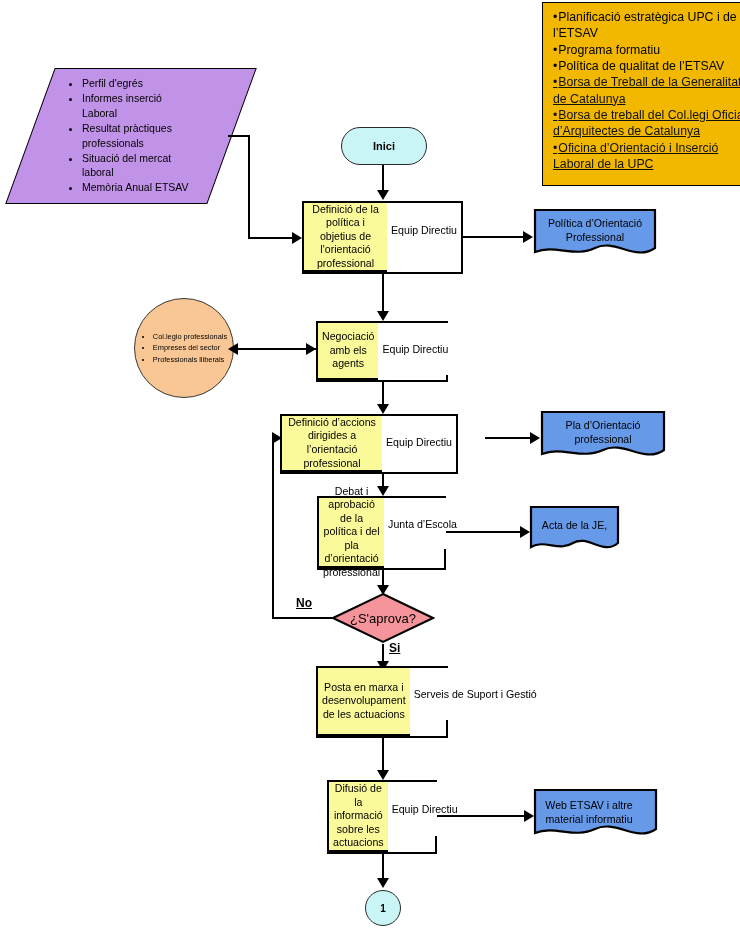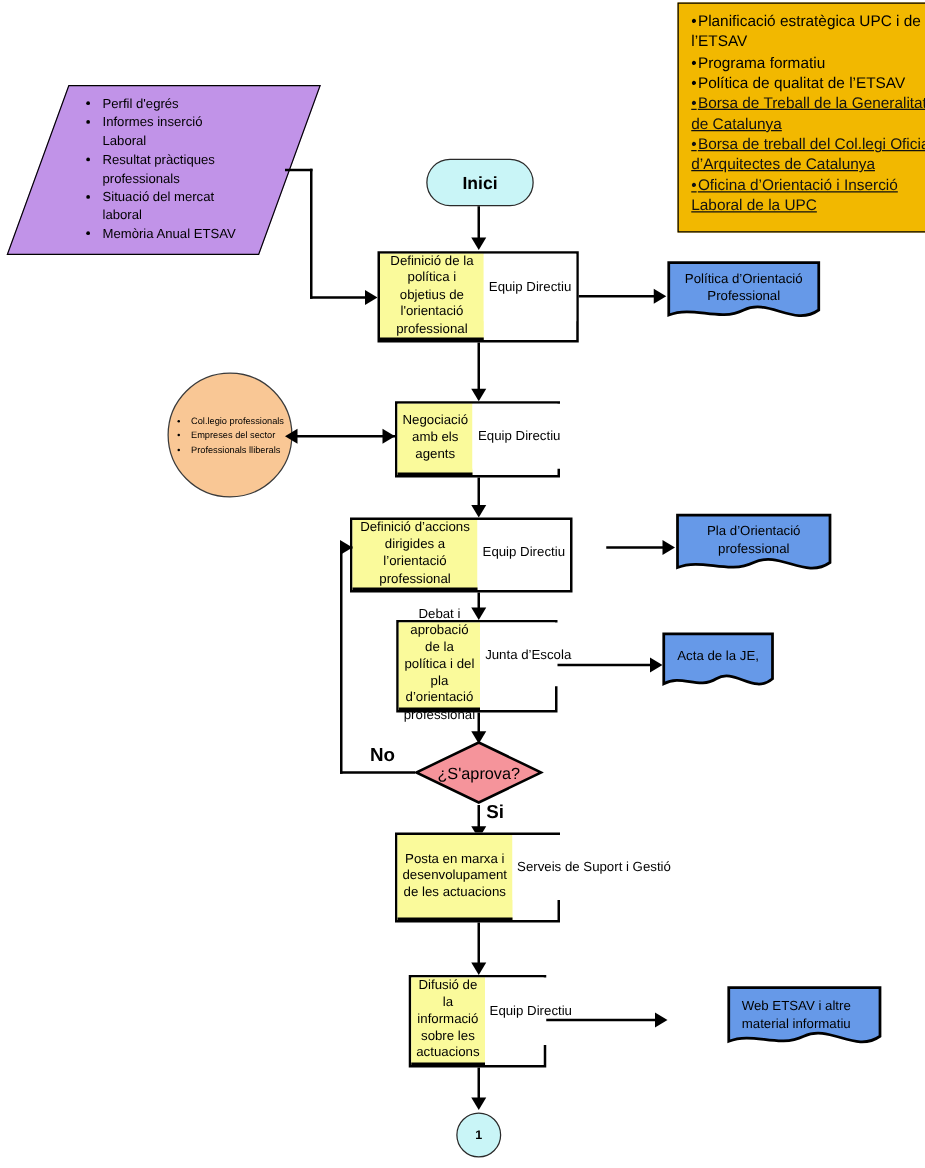--- a/index.html
+++ b/index.html
@@ -105,21 +105,21 @@
   
   .terminator {
     position: absolute;
     box-sizing: border-box;
     background: #C9F5F7;
     border: 1.5px solid #2a2a2a;
     border-radius: 24px;
     display: flex;
     align-items: center;
     justify-content: center;
-    font-size: 14px;
+    font-size: 11px;
     font-weight: bold;
     color: #000000;
     text-align: center;
   }
   .connector-circle {
     position: absolute;
     box-sizing: border-box;
     background: #C9F5F7;
     border: 1.5px solid #2a2a2a;
     border-radius: 50%;
@@ -163,23 +163,24 @@
   .arrow-d, .arrow-r, .arrow-l {
     position: absolute;
     width: 0; height: 0;
   }
   .arrow-d { border-left: 6px solid transparent; border-right: 6px solid transparent; border-top: 10px solid #000000; }
   .arrow-r { border-top: 6px solid transparent; border-bottom: 6px solid transparent; border-left: 10px solid #000000; }
   .arrow-l { border-top: 6px solid transparent; border-bottom: 6px solid transparent; border-right: 10px solid #000000; }
 
   .edge-label {
     position: absolute;
-    font-size: 15px;
+    font-size: 12px;
     font-weight: bold;
     color: #000000;
+    text-decoration: underline;
   }
 </style>
 </head>
 <body>
 
 <div id="canvas">
 
   <div class="info-box abs" style="left:518px; top:2px; width:218px; height:184px;">
     <span class="li">Planificació estratègica UPC i de l’ETSAV</span>
     <span class="li">Programa formatiu</span>
@@ -312,21 +313,21 @@
   <div class="arrow-d" style="left:377px; top:770px;"></div>
 
   <div class="proc" style="left:327px; top:780px; width:110px; height:74px;">
     <div class="top">Difusió de la informació sobre les actuacions</div>
     <div class="bottom" style="height:26px;">Equip Directiu</div>
   </div>
 
   <div class="ln lnh" style="left:437px; top:815px; width:90px;"></div>
   <div class="arrow-r" style="left:524px; top:810px;"></div>
 
-  <div class="doc-wrap" style="left:533px; top:788px; width:112px; height:54px;margin-left:48px;">
+  <div class="doc-wrap" style="left:533px; top:788px; width:112px; height:54px;">
     <svg width="125" height="54" viewBox="0 0 125 54">
       <path d="M2,2 L123,2 L123,41 C103,55 83,31 62,41 C41,51 22,37 2,45 Z" fill="#6699E8" stroke="#000" stroke-width="2.2"></path>
     </svg>
     <div class="doc-label" style="top:11px;">Web ETSAV i altre material informatiu</div>
   </div>
 
   <div class="ln lnv" style="left:382px; top:854px; height:28px;"></div>
   <div class="arrow-d" style="left:377px; top:878px;"></div>
 
   <div class="connector-circle" style="left:365px; top:890px; width:36px; height:36px;">

